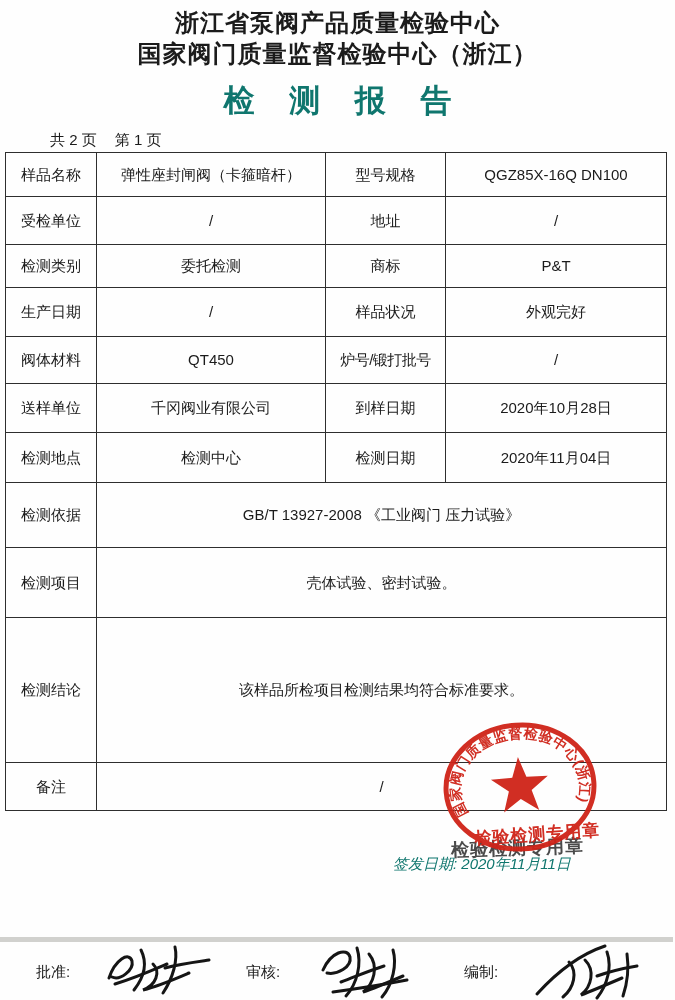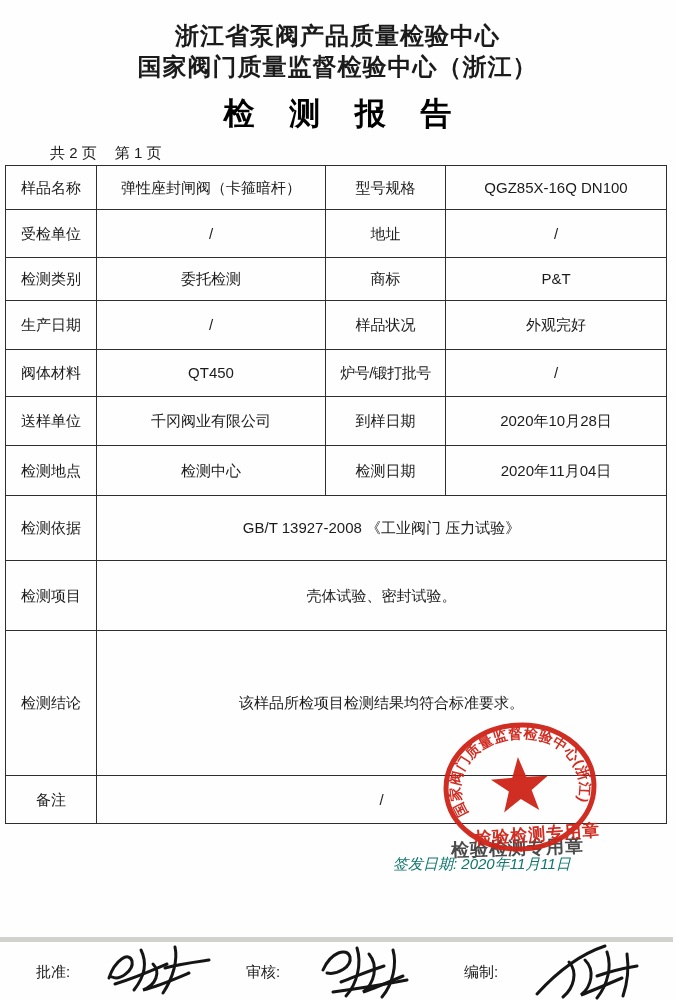--- a/index.html
+++ b/index.html
@@ -7,24 +7,24 @@
   body {
     width:675px; height:1000px;
     background:#ffffff;
     font-family:"Liberation Sans","DejaVu Sans",sans-serif;
     color:#1b1b1b;
   }
   .page { position:relative; width:675px; height:1000px; overflow:hidden; background:#fefefe; }
 
   
   .org-line { text-align:center; font-weight:bold; font-size:24px; line-height:31px; letter-spacing:1px; }
-  .org-line.first { padding-top:20px; }
+  .org-line.first { padding-top:7px; }
   .report-title {
     text-align:center; font-weight:bold; font-size:31px;
-    margin-top:11px; letter-spacing:13px; padding-left:13px; color:#000000;
+    margin-top:11px; letter-spacing:13px; padding-left:13px; color:#0f766e;
   }
   .meta-row {
     display:flex; justify-content:space-between; align-items:flex-end;
     margin:9px 36px 2px 36px; font-size:15px; line-height:18px;
   }
   .meta-pages span { margin-left:14px; }
 
   
   table.report {
     border-collapse:collapse; table-layout:fixed;

